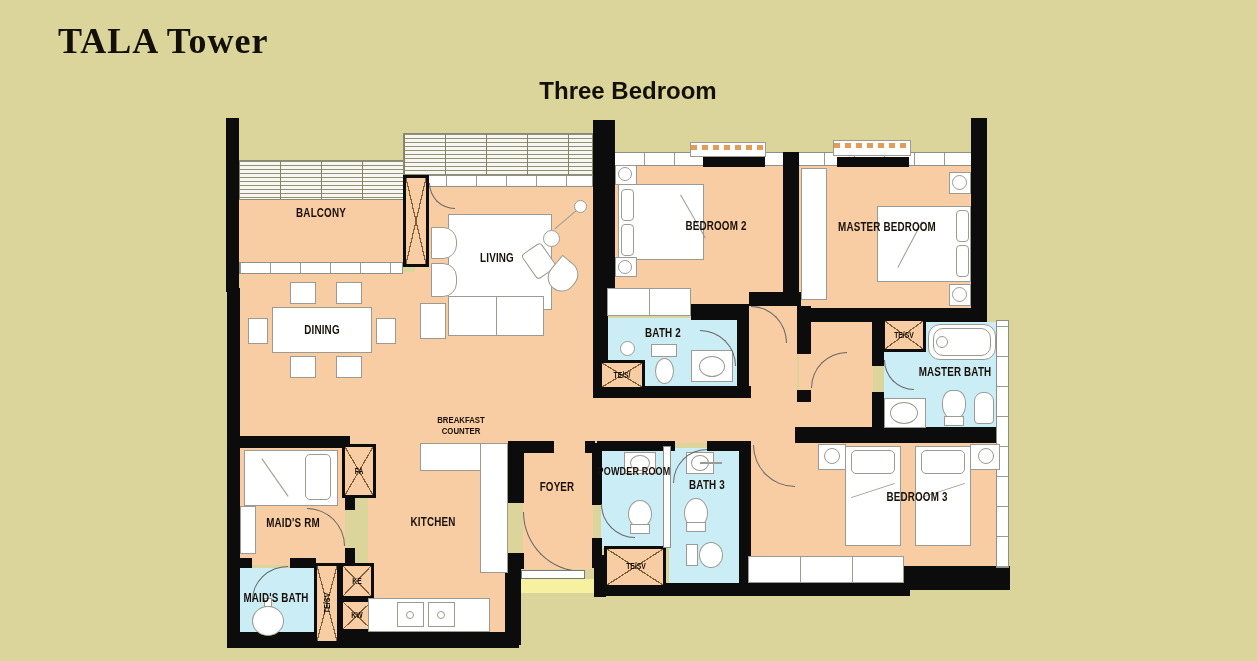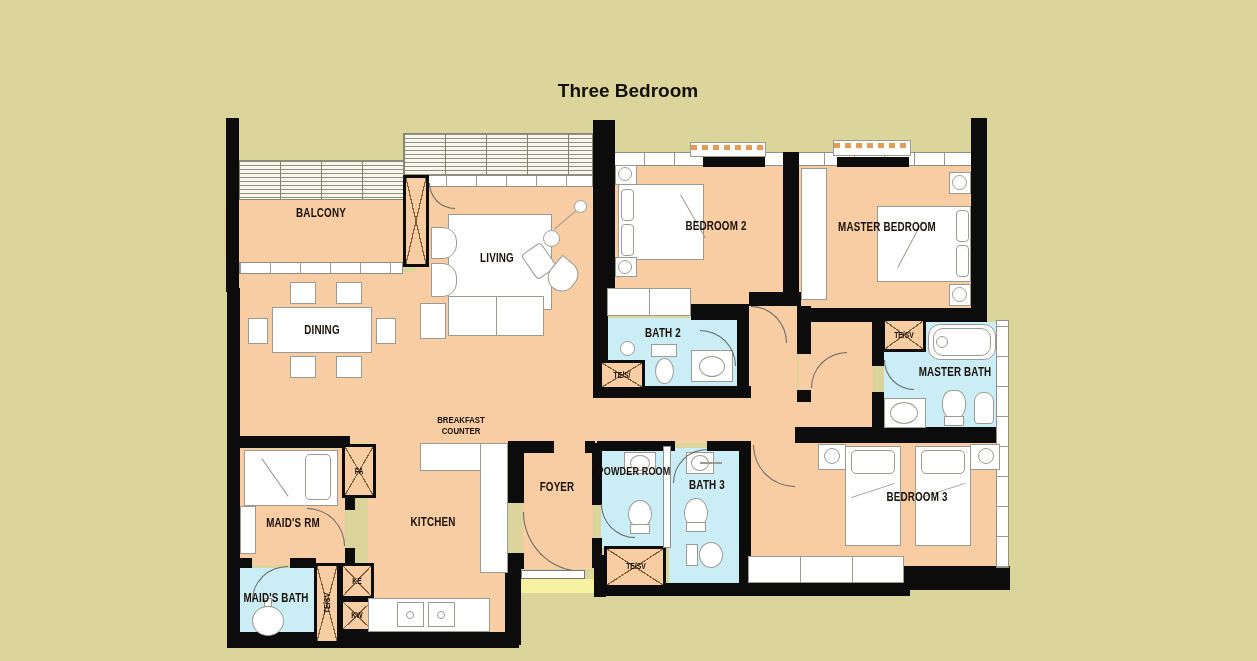--- a/index.html
+++ b/index.html
@@ -31,28 +31,29 @@
   .vlabel{position:absolute;font-weight:bold;font-size:8.5px;line-height:1;color:#181008;white-space:nowrap;
           transform:translate(-50%,-50%) rotate(-90deg) scaleX(.85);}
   .blabel{position:absolute;font-weight:bold;font-size:9.5px;line-height:1;color:#181008;white-space:nowrap;
           transform:translate(-50%,-50%) scaleX(.82);}
   .arc{position:absolute;box-sizing:border-box;}
   .leaf{position:absolute;background:#fff;border:1px solid #777;box-sizing:border-box;}
   .thresh{position:absolute;background:var(--threshold,#F6F1A0);}
   .title{position:absolute;left:58px;top:20px;font-family:"Liberation Serif",serif;font-weight:bold;
          font-size:36px;color:#121008;letter-spacing:1px;}
   .subtitle{position:absolute;left:628px;top:18px;transform:translateX(-50%);text-align:center;
-            font-weight:bold;font-size:19px;line-height:29px;color:#121008;white-space:pre;}
+            font-weight:bold;font-size:24px;line-height:29px;color:#121008;white-space:pre;}
   .line{position:absolute;background:#9b9b93;}
 </style>
 </head>
 <body>
 
 <div id="screen">
 
+  <div class="title">TALA Tower</div>
   <div class="subtitle">
     <div>Three Bedroom</div>
     <div>Type E  (191Sqm)</div>
   </div>
 
   <div class="floor" style="left:238px;top:200px;width:166px;height:66px;"></div>
   <div class="floor" style="left:415px;top:187px;width:180px;height:90px;"></div>
   <div class="floor" style="left:240px;top:272px;width:355px;height:171px;"></div>
   <div class="floor" style="left:613px;top:166px;width:170px;height:140px;"></div>
   <div class="floor" style="left:799px;top:166px;width:172px;height:156px;"></div>

